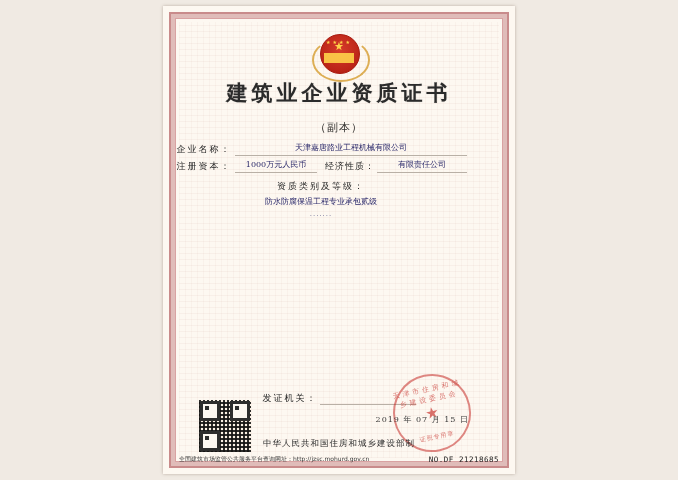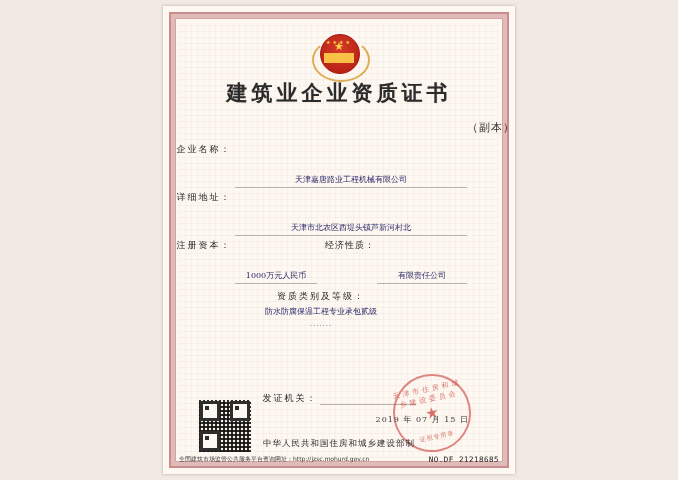--- a/index.html
+++ b/index.html
@@ -118,21 +118,21 @@
     font-size: 21px;
     font-weight: 700;
     letter-spacing: 4px;
     color: #2b2b2b;
     text-shadow: 0 0 1px rgba(0,0,0,.25);
   }
   .subtitle {
     position: absolute;
     left: 0; right: 0;
     top: 114px;
-    text-align: right;
+    text-align: center;
     font-family: "DejaVu Serif", "Liberation Serif", serif;
     font-size: 11px;
     letter-spacing: 1px;
     color: #33312f;
   }
   
   .fields {
     position: absolute;
     left: 12px;
     top: 136px;
@@ -168,21 +168,20 @@
     font-size: 8px;
     color: #2c2a6b;
     border-bottom: 1px solid #b9b0a6;
     padding: 0 3px 1px 3px;
     margin-left: 2px;
     min-height: 12px;
     line-height: 12px;
     white-space: nowrap;
     overflow: hidden;
     font-family: "DejaVu Serif", "Liberation Serif", serif;
-    margin-top: 32px;
   }
   .val.mono {
     font-family: "DejaVu Sans Mono", "Liberation Mono", monospace;
     font-size: 7.5px;
     letter-spacing: .2px;
   }
   .spacer { width: 8px; flex: 0 0 8px; }
   .label-block { width: 58px; flex: 0 0 58px; }
   
   .scope-label {
@@ -345,24 +344,20 @@
     <div class="title">建筑业企业资质证书</div>
     <div class="subtitle">（副本）</div>
 
     <div class="fields">
 
       <div class="row">
         <span class="lbl label-block">企业名称：</span>
         <span class="val">天津嘉唐路业工程机械有限公司</span>
       </div>
 
-      <div class="row">
-        <span class="lbl label-block">详细地址：</span>
-        <span class="val">天津市北农区西堤头镇芦新河村北</span>
-      </div>
 
 
       <div class="row">
         <span class="lbl label-block">注册资本：</span>
         <span class="val" style="flex:0 0 76px">1000万元人民币</span>
         <span class="spacer"></span>
         <span class="lbl narrow">经济性质：</span>
         <span class="val">有限责任公司</span>
       </div>
 

